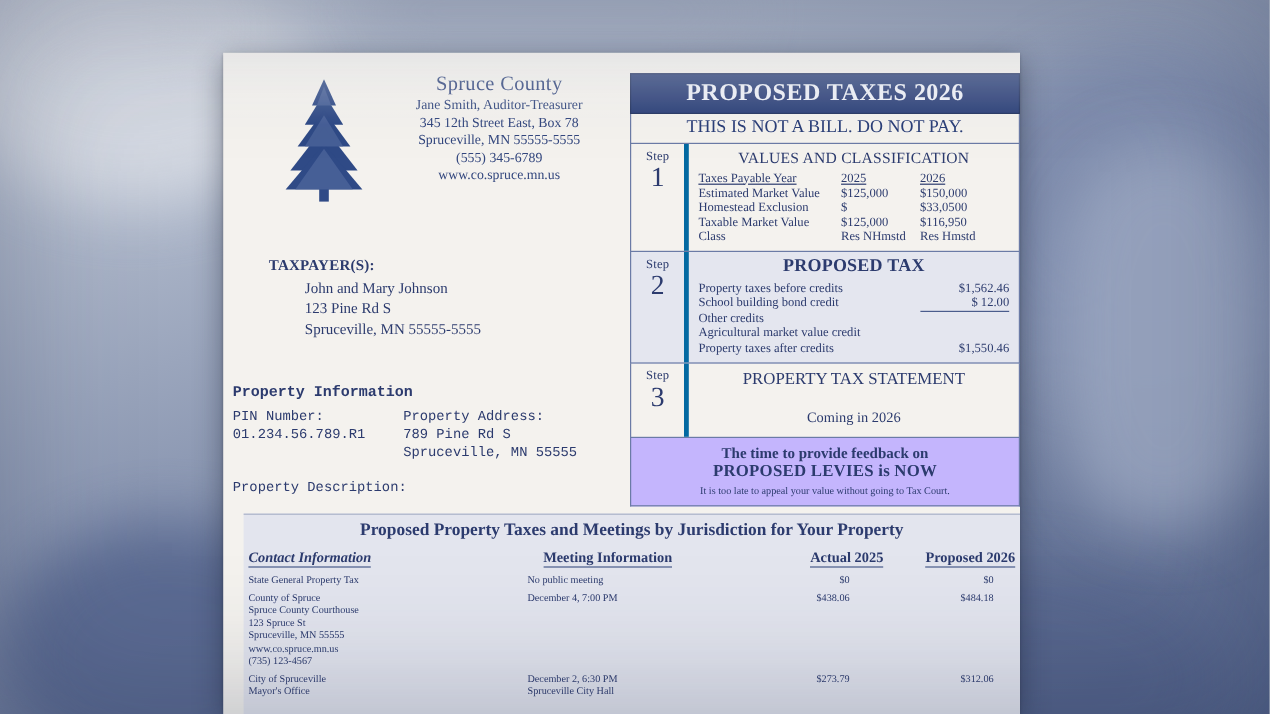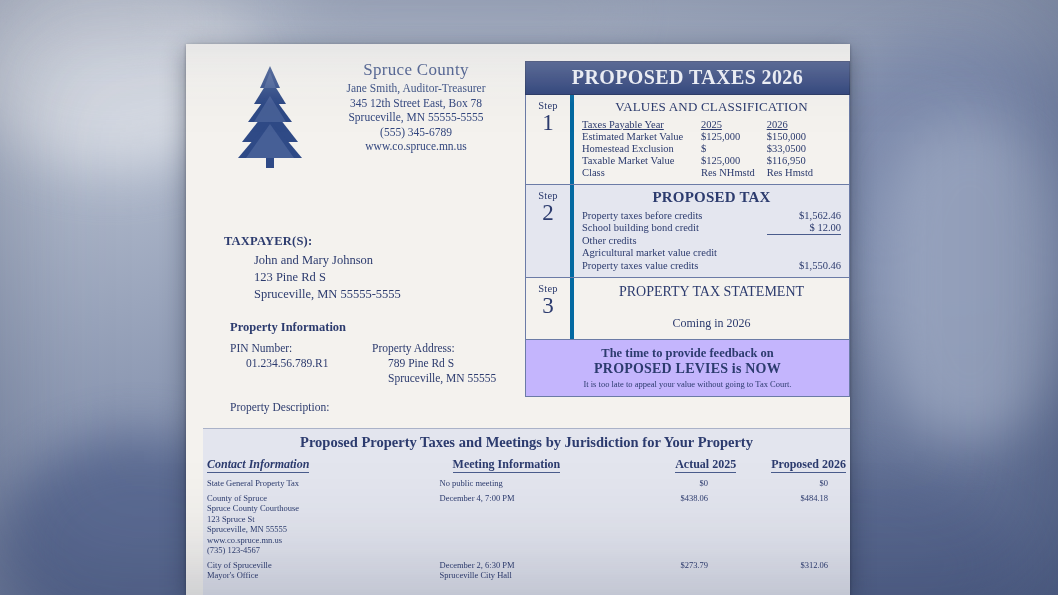--- a/index.html
+++ b/index.html
@@ -88,52 +88,52 @@
   .county-line {
     font-size: 11.5px;
     line-height: 14.5px;
   }
 
   .taxpayer {
     position: absolute;
     left: 38px;
     top: 170px;
     width: 290px;
-    margin-top: 20px;
   }
   .taxpayer-title {
     font-weight: bold;
     font-size: 12.5px;
     letter-spacing: 0.2px;
     margin-bottom: 3px;
   }
   .taxpayer-line {
     font-size: 12.5px;
     line-height: 17px;
     padding-left: 30px;
   }
 
   .propinfo {
     position: absolute;
-    left: 44px;
+    left: 8px;
     top: 276px;
     width: 320px;
+    font-family: Liberation Mono, monospace;
   }
   .propinfo-title {
     font-weight: bold;
     font-size: 12.5px;
     margin-bottom: 6px;
   }
   .propinfo-cols {
     display: flex;
   }
   .propinfo-col { width: 142px; }
   .propinfo-col.right { width: 160px; }
   .propinfo-label { font-size: 11.5px; line-height: 15px; }
-  .propinfo-val { font-size: 11.5px; line-height: 15px; margin-left: 16px; }
+  .propinfo-val { font-size: 11.5px; line-height: 15px; }
   .propdesc { margin-top: 14px; }
 
   
   .rpanel {
     position: absolute;
     left: 339px;
     top: 17px;
     width: 325px;
   }
   .banner {
@@ -335,20 +335,21 @@
             <div class="propinfo-val">Spruceville, MN 55555</div>
           </div>
         </div>
         <div class="propdesc">
           <div class="propinfo-label">Property Description:</div>
         </div>
       </div>
 
       <div class="rpanel">
         <div class="banner">PROPOSED TAXES 2026</div>
+        <div class="subbanner">THIS IS NOT A BILL. DO NOT PAY.</div>
 
         <div class="steprow">
           <div class="stepcell">
             <div class="stepword">Step</div>
             <div class="stepnum">1</div>
           </div>
           <div class="stepbody">
             <div class="sec-title">VALUES AND CLASSIFICATION</div>
             <table class="vals">
               <tbody>
@@ -401,21 +402,21 @@
               </tr>
               <tr>
                 <td>Other credits</td>
                 <td class="amt amt-rule"></td>
               </tr>
               <tr>
                 <td>Agricultural market value credit</td>
                 <td class="amt"></td>
               </tr>
               <tr>
-                <td>Property taxes value credits</td>
+                <td>Property taxes after credits</td>
                 <td class="amt">$1,550.46</td>
               </tr>
             </tbody>
               </table>
           </div>
         </div>
 
         <div class="steprow">
           <div class="stepcell">
             <div class="stepword">Step</div>

